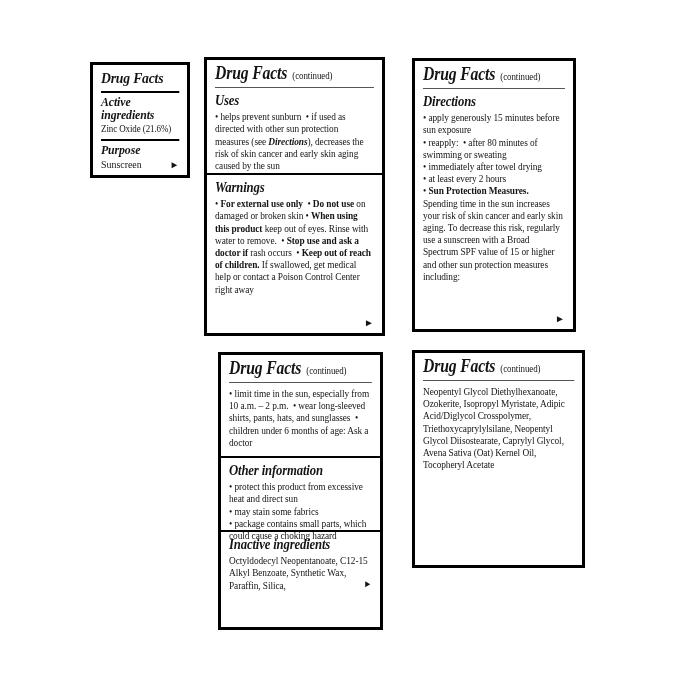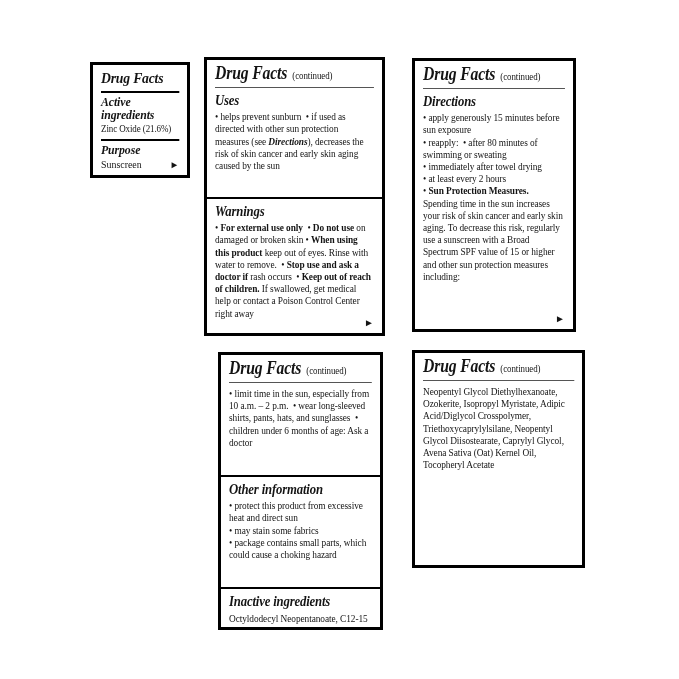--- a/index.html
+++ b/index.html
@@ -8,25 +8,25 @@
 
   .panel{position:absolute;background:#fff;border:3px solid #000;box-sizing:border-box;
          display:flex;flex-direction:column;overflow:hidden;}
   #p1{left:90px;top:62px;width:100px;height:116px;}
   #p2{left:204px;top:57px;width:181px;height:279px;}
   #p3{left:412px;top:58px;width:164px;height:274px;}
   #p4{left:218px;top:352px;width:165px;height:278px;}
   #p5{left:412px;top:350px;width:173px;height:218px;}
 
   .sec{padding:4px 8px 3px;position:relative;box-sizing:border-box;}
-  .sec + .sec{border-top:2px solid #000;margin-top:24px;}
+  .sec + .sec{border-top:2px solid #000;}
   .grow{flex:1;}
   .h113{height:113px;}
   .h101{height:101px;}
-  .h104{height:104px;}
+  .h104{height:74px;}
   .h146{height:146px;}
 
   
   .cond{width:117.6%;transform:scaleX(0.85);transform-origin:0 0;}
   .cond-p1{width:106%;transform:scaleX(0.9434);transform-origin:0 0;}
 
   .df-titlerow{display:flex;align-items:baseline;gap:6px;}
   .df-title{font-size:18.5px;font-weight:700;font-style:italic;letter-spacing:-0.2px;line-height:1.08;white-space:nowrap;}
   .df-cont{font-size:10.5px;letter-spacing:-0.1px;}
   .rule1{border-bottom:1.4px solid #555;margin:3px 0 4px;}

